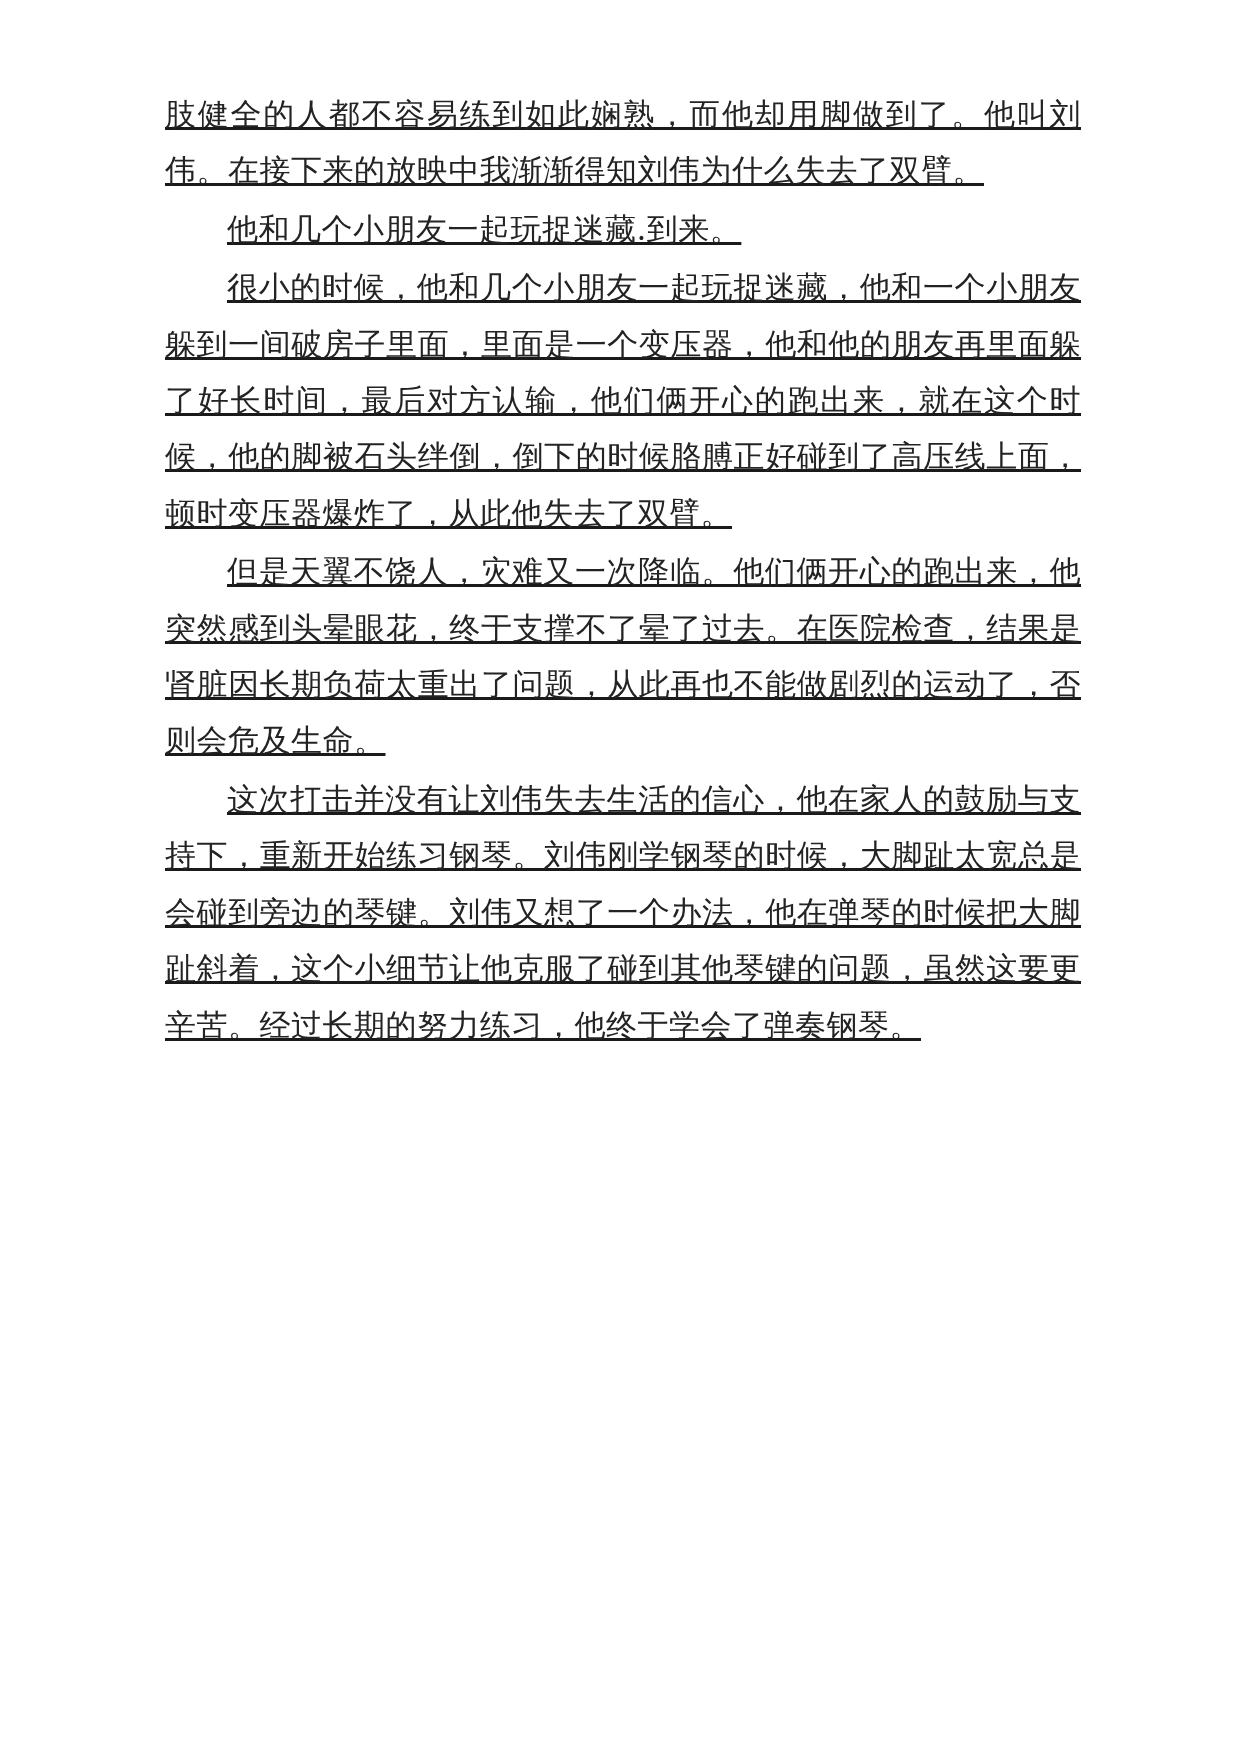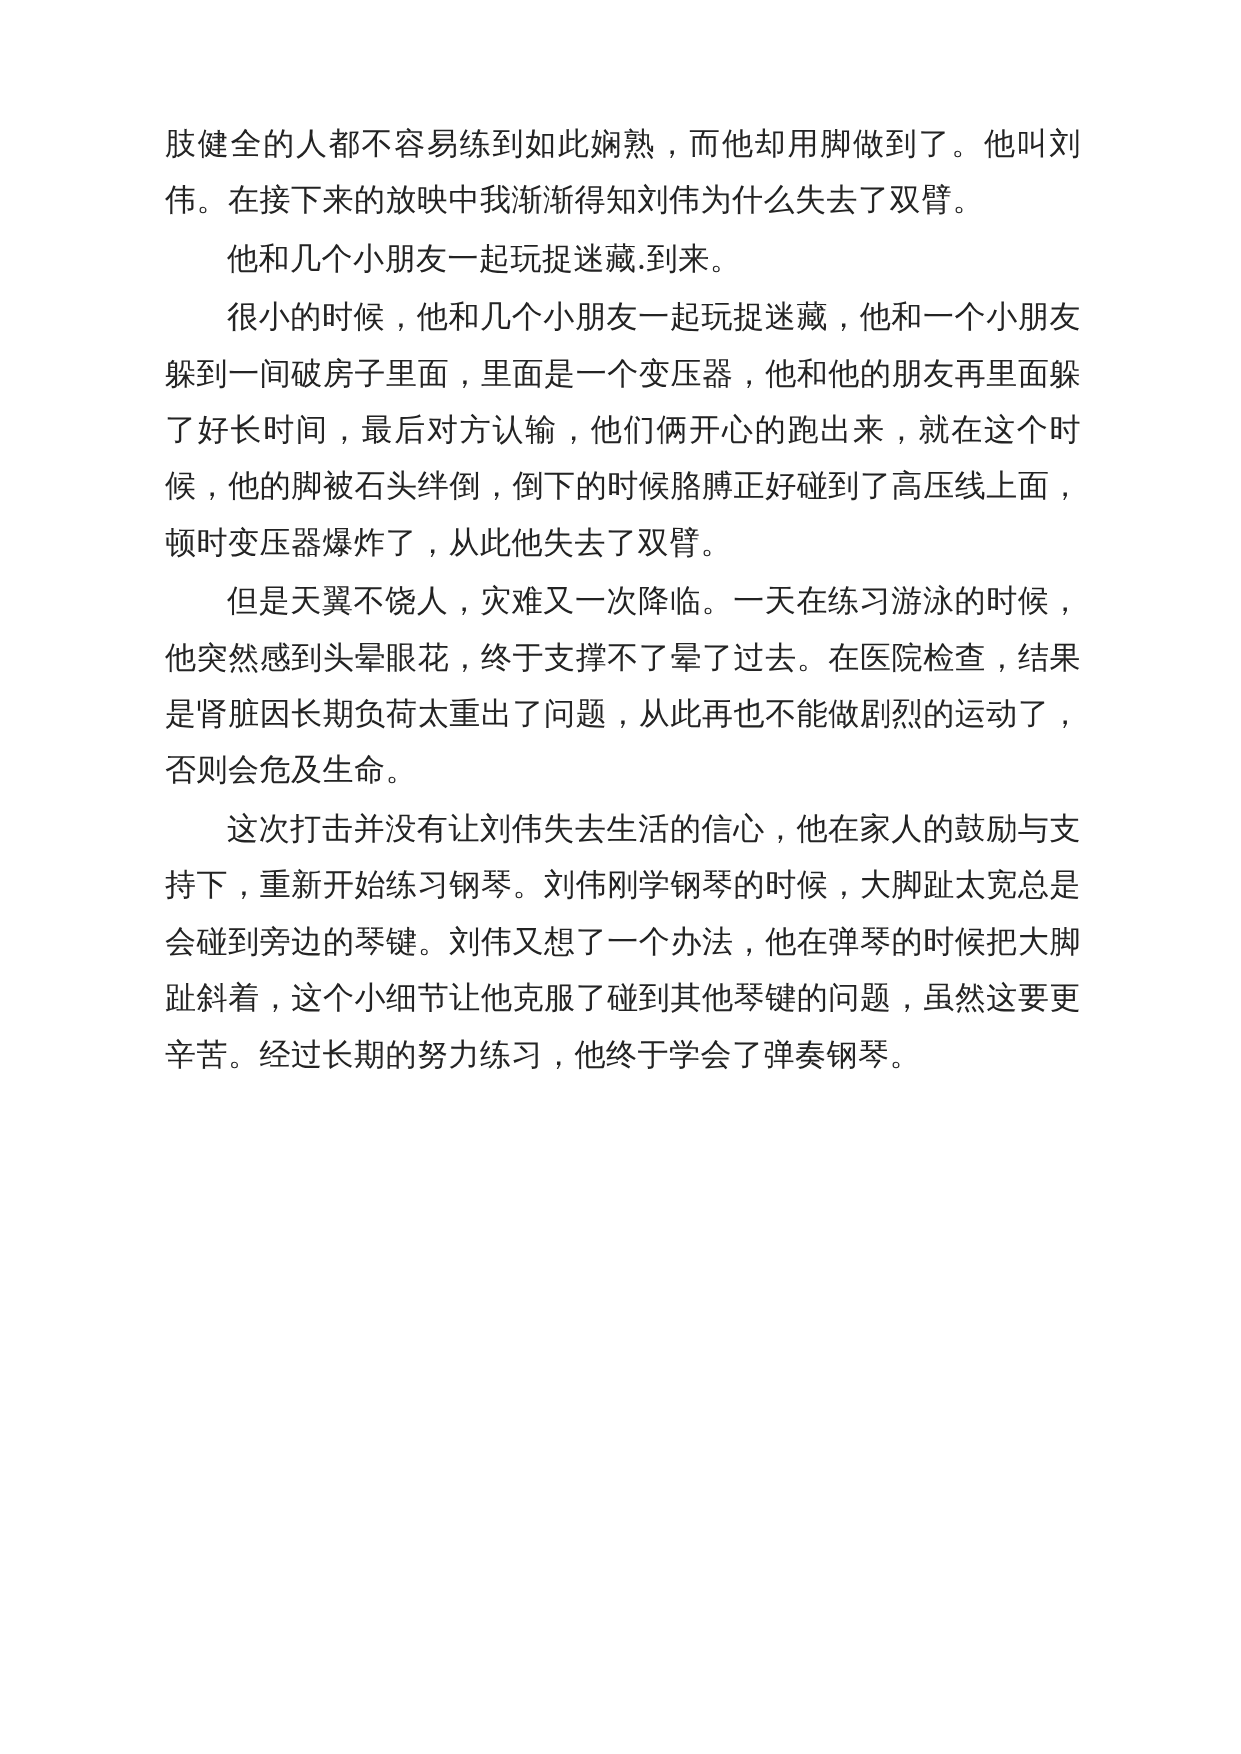--- a/index.html
+++ b/index.html
@@ -10,22 +10,23 @@
   body {
     width: 1241px;
     height: 1754px;
     font-family: "DejaVu Serif", "Liberation Serif", serif;
     color: #1a1a1a;
   }
   .page {
     box-sizing: border-box;
     width: 1241px;
     height: 1754px;
-    padding: 115px 160px 60px 165px;
+    padding: 86px 160px 60px 165px;
     background: #ffffff;
+    text-decoration: underline;
   }
   .doc-body {
     font-size: 31px;
     line-height: 1.82;
     letter-spacing: 0.5px;
     text-align: justify;
     text-justify: inter-ideograph;
     color: #232323;
   }
   .para {
@@ -37,16 +38,16 @@
   }
 </style>
 </head>
 <body>
 
 <div class="page">
   <div class="doc-body">
     <p class="para no-indent">肢健全的人都不容易练到如此娴熟，而他却用脚做到了。他叫刘伟。在接下来的放映中我渐渐得知刘伟为什么失去了双臂。</p>
     <p class="para">他和几个小朋友一起玩捉迷藏.到来。</p>
     <p class="para">很小的时候，他和几个小朋友一起玩捉迷藏，他和一个小朋友躲到一间破房子里面，里面是一个变压器，他和他的朋友再里面躲了好长时间，最后对方认输，他们俩开心的跑出来，就在这个时候，他的脚被石头绊倒，倒下的时候胳膊正好碰到了高压线上面，顿时变压器爆炸了，从此他失去了双臂。</p>
-    <p class="para">但是天翼不饶人，灾难又一次降临。一天在练习游泳的时候，他突然感到头晕眼花，终于支撑不了晕了过去。在医院检查，结果是肾脏因长期负荷太重出了问题，从此再也不能做剧烈的运动了，否则会危及生命。</p>
+    <p class="para">但是天翼不饶人，灾难又一次降临。他们俩开心的跑出来，他突然感到头晕眼花，终于支撑不了晕了过去。在医院检查，结果是肾脏因长期负荷太重出了问题，从此再也不能做剧烈的运动了，否则会危及生命。</p>
     <p class="para">这次打击并没有让刘伟失去生活的信心，他在家人的鼓励与支持下，重新开始练习钢琴。刘伟刚学钢琴的时候，大脚趾太宽总是会碰到旁边的琴键。刘伟又想了一个办法，他在弹琴的时候把大脚趾斜着，这个小细节让他克服了碰到其他琴键的问题，虽然这要更辛苦。经过长期的努力练习，他终于学会了弹奏钢琴。</p>
   </div>
 </div>
 
 </body></html>

